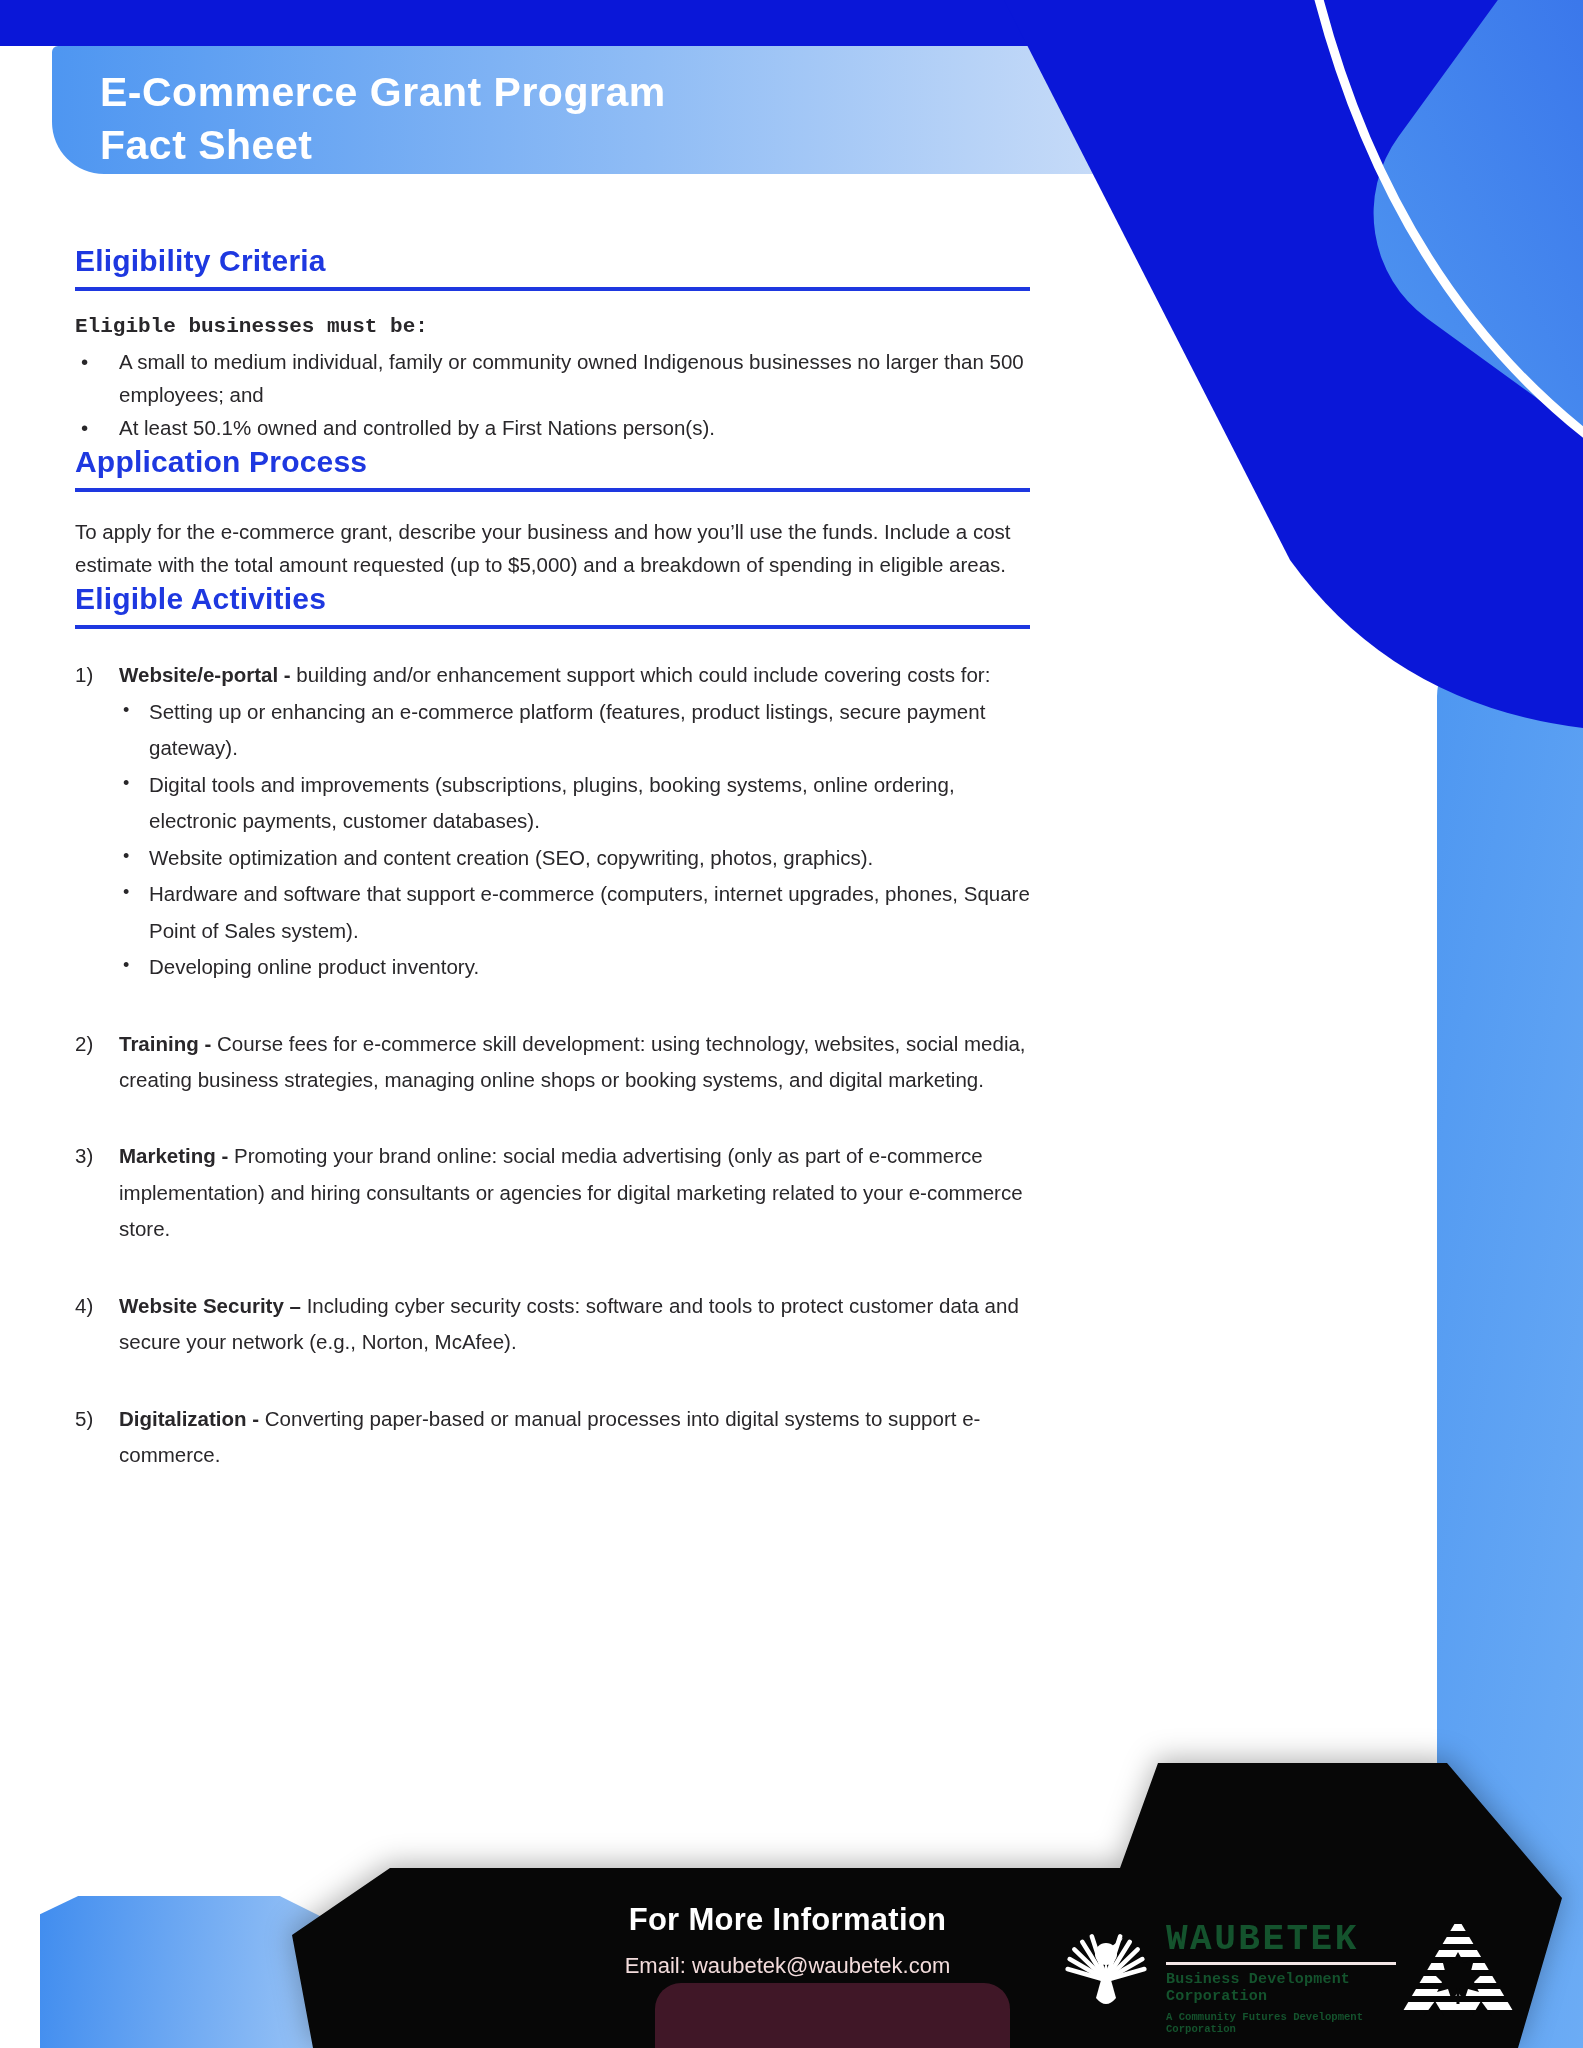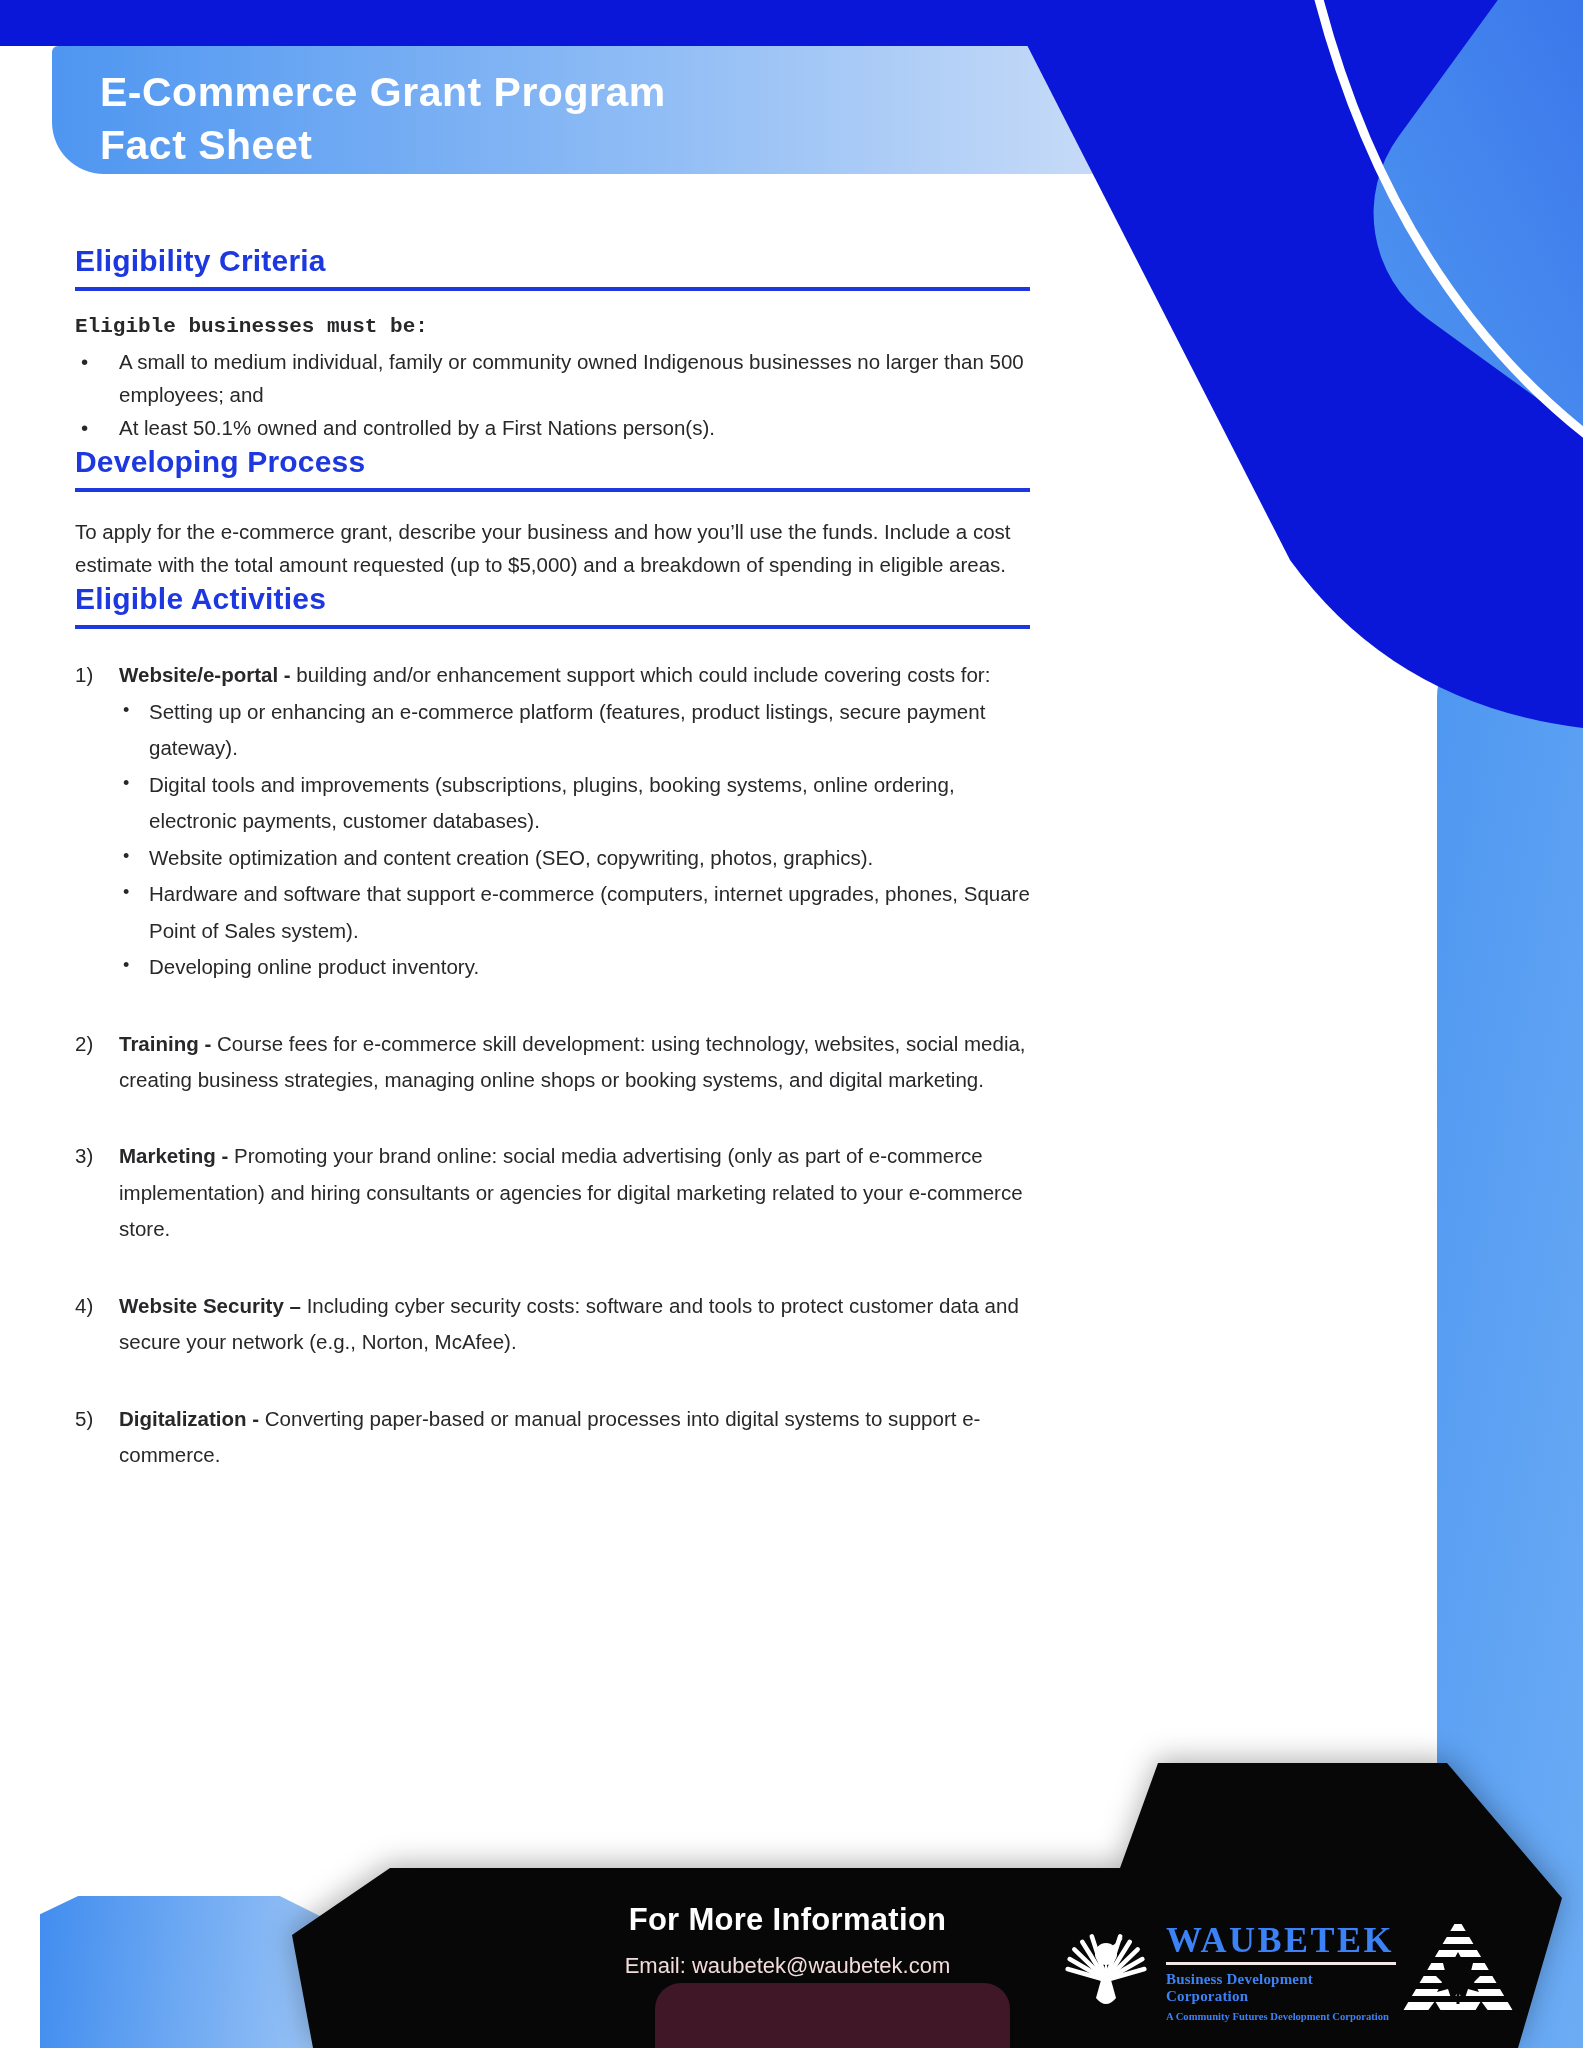--- a/index.html
+++ b/index.html
@@ -61,22 +61,22 @@
     clip-path:polygon(292px 1935px,390px 1868px,1120px 1868px,1158px 1763px,1447px 1763px,1562px 1898px,1518px 2048px,313px 2048px);
   }
   .maroon{
     position:absolute;left:655px;top:1983px;width:355px;height:120px;z-index:7;
     background:rgba(112,36,66,0.55);border-radius:26px;
   }
   
   .f-text{position:absolute;left:535px;top:1886px;width:505px;text-align:center;z-index:8;}
   .f-head{font-size:31px;font-weight:700;color:#ffffff;line-height:1;margin:18px;letter-spacing:0.3px;}
   .f-line{font-size:22px;color:#f3dcdc;margin-top:13px;line-height:1.2;}
-  .wb{position:absolute;left:1166px;top:1922px;width:230px;z-index:8;color:#3b82f6;
-      font-family:Liberation Serif, serif;font-weight:700;}
+  .wb{position:absolute;left:1166px;top:1922px;width:230px;z-index:8;color:#14532d;
+      font-family:Liberation Mono, monospace;font-weight:700;}
   .wb-name{font-size:36px;letter-spacing:2.5px;line-height:1;padding-bottom:4px;
       border-bottom:3px solid #f3e6e6;}
   .wb-l1{font-size:15px;margin-top:6px;letter-spacing:0.2px;}
   .wb-l2{font-size:10.6px;margin-top:6px;}
   .eagle{position:absolute;left:1056px;top:1918px;z-index:8;}
   .pyr{position:absolute;left:1396px;top:1916px;z-index:8;}
 </style>
 </head>
 <body>
 
@@ -107,21 +107,21 @@
 
 <div id="content">
 
   <h2 class="sec">Eligibility Criteria</h2>
   <div class="intro">Eligible businesses must be:</div>
   <ul class="elig" id="elig-list">
       <li>A small to medium individual, family or community owned Indigenous businesses no larger than 500 employees; and</li>
       <li>At least 50.1% owned and controlled by a First Nations person(s).</li>
     </ul>
 
-  <h2 class="sec sec-app">Developing Process</h2>
+  <h2 class="sec sec-app">Application Process</h2>
   <p class="app">To apply for the e-commerce grant, describe your business and how you’ll use the funds. Include a cost estimate with the total amount requested (up to $5,000) and a breakdown of spending in eligible areas.</p>
 
   <h2 class="sec sec-act">Eligible Activities</h2>
   <ol class="items" id="act-list">
       <li><span class="num">1)</span><span class="lbl">Website/e-portal - </span><span>building and/or enhancement support which could include covering costs for:</span><ul class="subs">
           <li>Setting up or enhancing an e-commerce platform (features, product listings, secure payment gateway).</li>
           <li>Digital tools and improvements (subscriptions, plugins, booking systems, online ordering, electronic payments, customer databases).</li>
           <li>Website optimization and content creation (SEO, copywriting, photos, graphics).</li>
           <li>Hardware and software that support e-commerce (computers, internet upgrades, phones, Square Point of Sales system).</li>
           <li>Developing online product inventory.</li>

